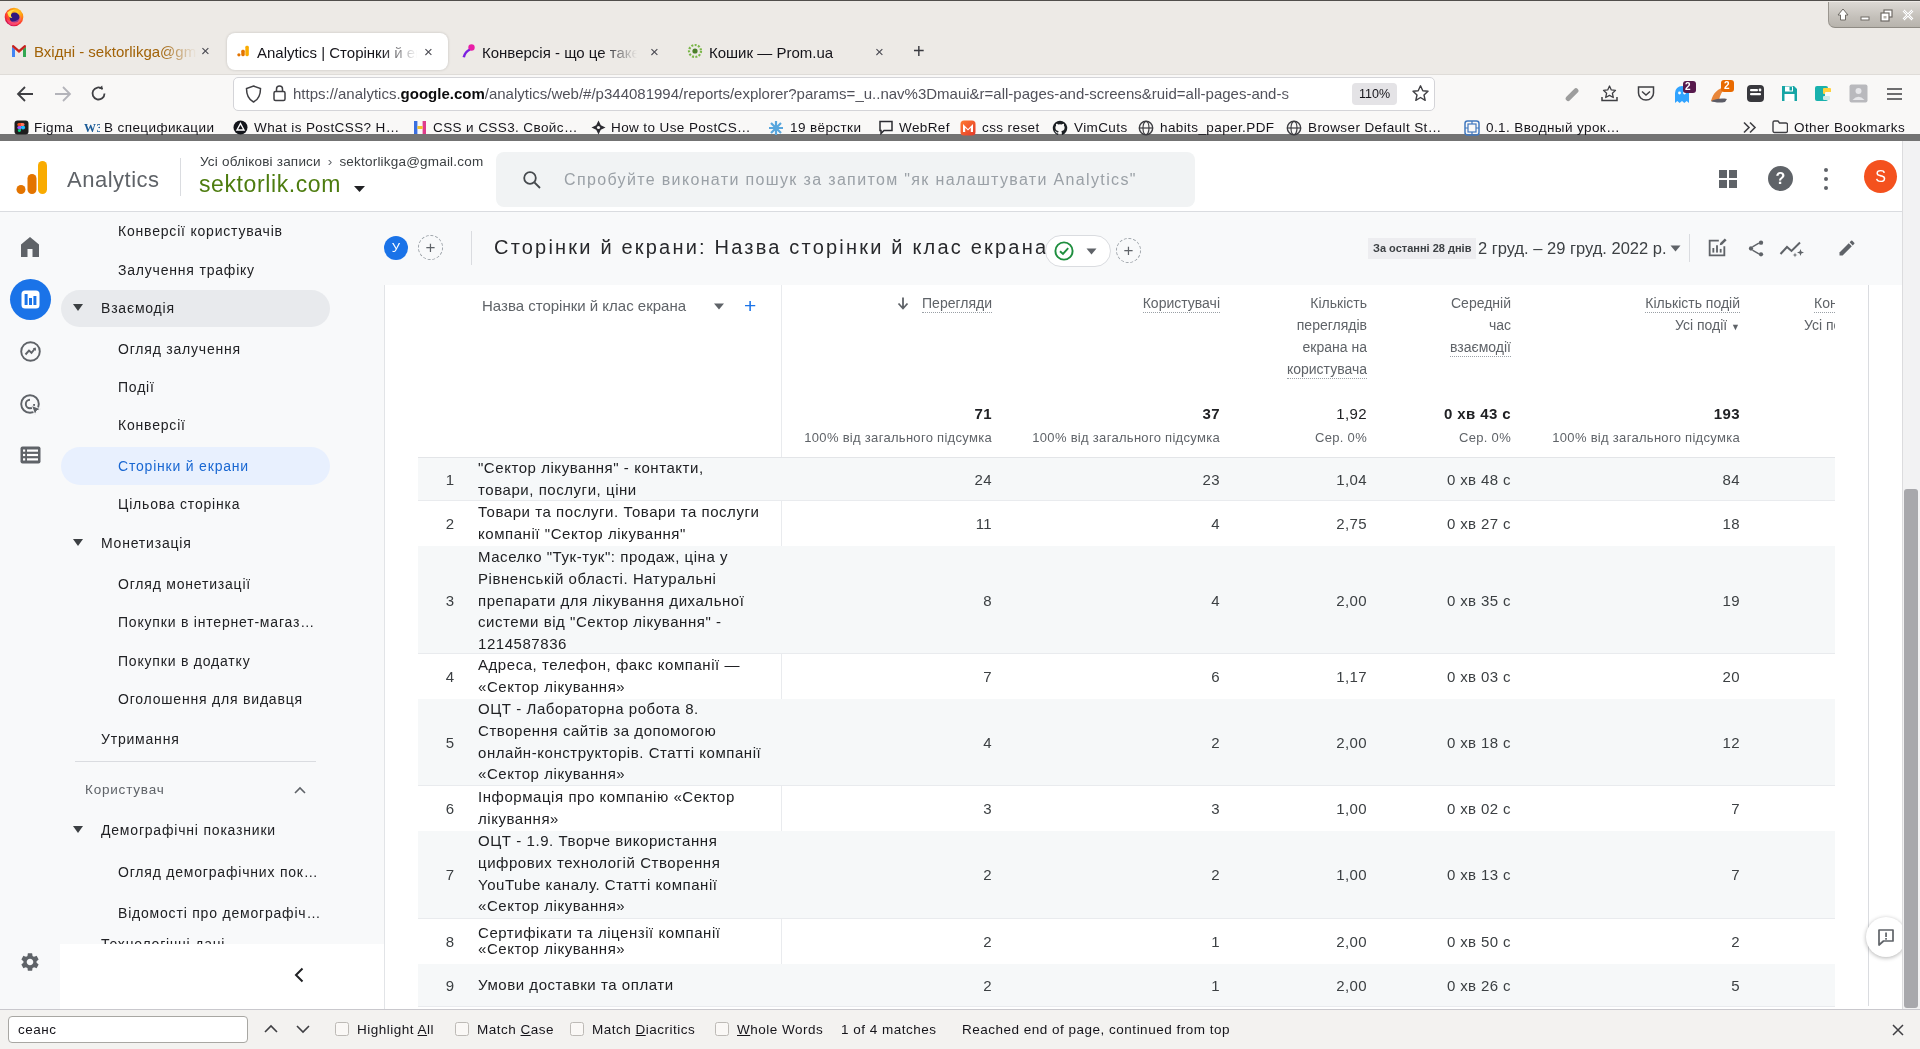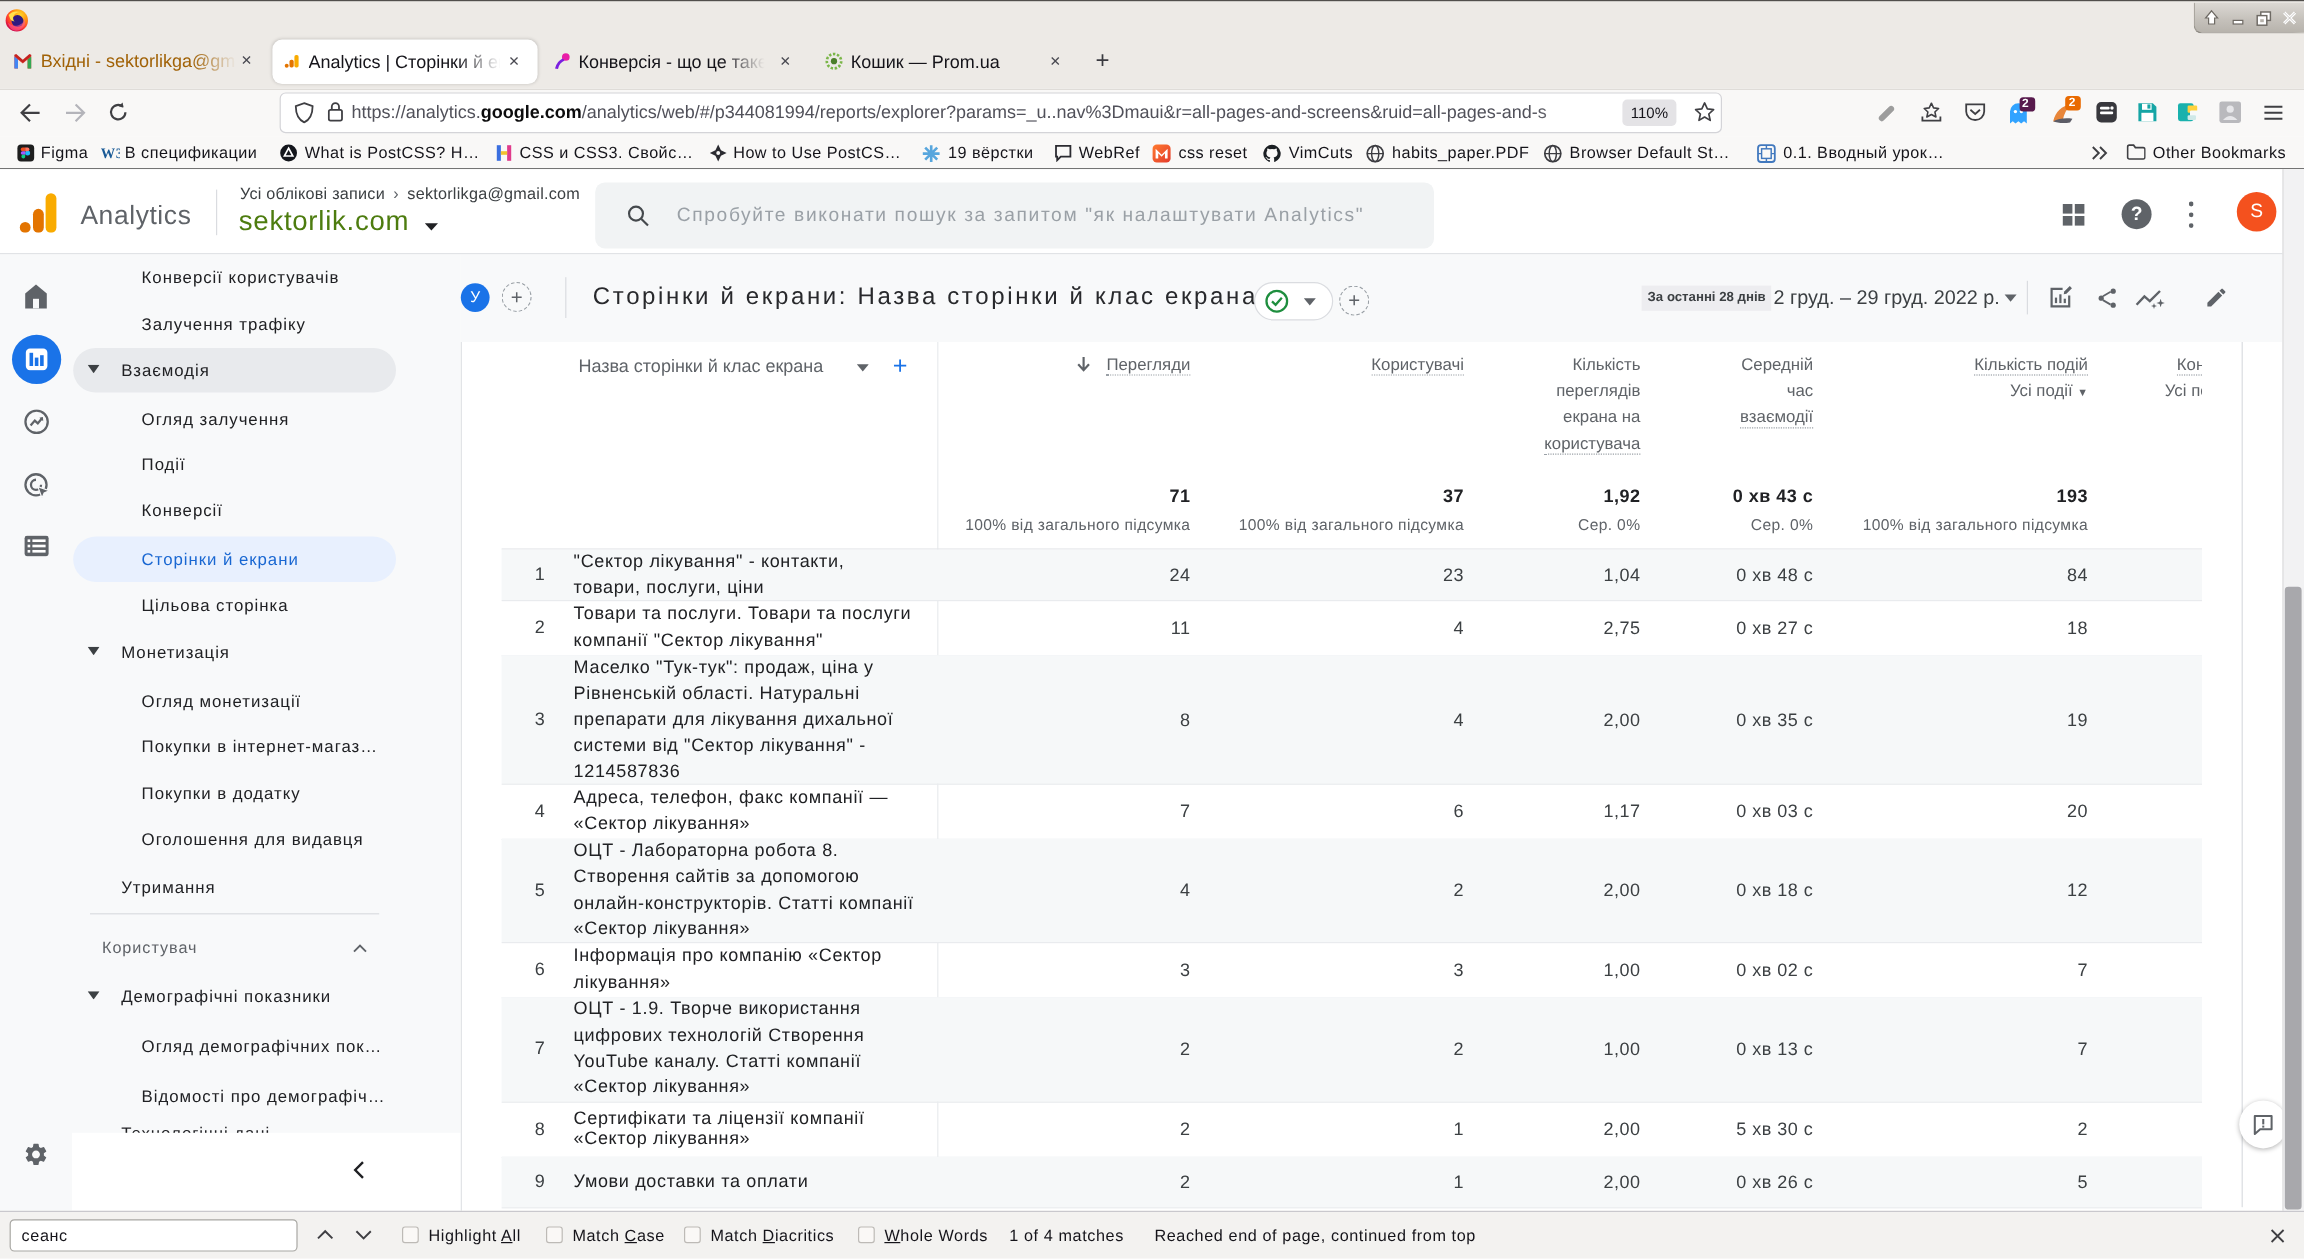--- a/index.html
+++ b/index.html
@@ -154,21 +154,21 @@
   <svg class="abs" style="left:1849px;top:9px" width="19" height="19" viewBox="0 0 19 19">
       <rect x="0.5" y="0.5" width="18" height="18" rx="2" fill="#b9b9bd"></rect>
       <circle cx="9.5" cy="7" r="3" fill="#e7e7ea"></circle>
       <path d="M3.5 16 Q9.5 9.5 15.5 16z" fill="#e7e7ea"></path>
     </svg>
   <svg class="abs" style="left:1886px;top:12px" width="17" height="14" viewBox="0 0 17 14">
       <path d="M1 2 H16 M1 7 H16 M1 12 H16" stroke="#3f3f43" stroke-width="1.7"></path>
     </svg>
 </div>
 
-<div class="abs" id="bookmarks" style="left:0;top:114px;width:1920px;height:27px;background:#f9f8f7;border-bottom:1px solid #737373;font-size:13.5px;letter-spacing:.4px;color:#15141a">
+<div class="abs" id="bookmarks" style="left:0;top:114px;width:1920px;height:27px;background:#f9f8f7;border-bottom:7px solid #737373;font-size:13.5px;letter-spacing:.4px;color:#15141a">
   <svg class="abs" style="left:14px;top:6px" width="15" height="15" viewBox="0 0 15 15">
       <rect x="0.5" y="0.5" width="14" height="14" rx="3" fill="#1e1e1e"></rect>
       <circle cx="9" cy="7.5" r="2.1" fill="#1abcfe"></circle>
       <path d="M4.8 3 h2.2 v3 h-2.2 a1.5 1.5 0 1 1 0-3z" fill="#f24e1e"></path>
       <path d="M7 3 h2 a1.5 1.5 0 1 1 0 3 h-2z" fill="#ff7262"></path>
       <path d="M4.8 6 h2.2 v3 h-2.2 a1.5 1.5 0 1 1 0-3z" fill="#a259ff"></path>
       <path d="M4.8 9 h2.2 v1.6 a1.6 1.6 0 1 1 -2.2-1.6z" fill="#0acf83"></path>
     </svg>
   <div class="abs" style="left:34px;top:6px">Figma</div>
   <svg class="abs" style="left:84px;top:7px" width="16" height="13" viewBox="0 0 16 13">
@@ -414,21 +414,21 @@
 <div class="abs hdr" style="left:1590px;top:292px;width:150px"><span class="dot">Кількість подій</span><br>Усі події <span style="font-size:9px;color:#5f6368">▼</span></div>
 <div class="abs" style="left:1814px;top:292px;width:21px;overflow:hidden">
     <div class="hdr" style="width:80px;text-align:left"><span class="dot">Конверсії</span></div>
   </div>
 <div class="abs" style="left:1804px;top:314px;width:31px;overflow:hidden">
     <div class="hdr" style="width:80px;text-align:left">Усі події</div>
   </div>
 
 <div class="abs num" style="left:842px;top:405px;width:150px;text-align:right;font-weight:bold;color:#202124">71</div>
 <div class="abs num" style="left:1070px;top:405px;width:150px;text-align:right;font-weight:bold;color:#202124">37</div>
-<div class="abs num" style="left:1217px;top:405px;width:150px;text-align:right;font-weight:bold;color:#202124">1,92</div>
+<div class="abs num" style="left:1217px;top:405px;width:150px;text-align:right;font-weight:normal;color:#202124">1,92</div>
 <div class="abs num" style="left:1361px;top:405px;width:150px;text-align:right;font-weight:bold;color:#202124">0 хв 43 с</div>
 <div class="abs num" style="left:1590px;top:405px;width:150px;text-align:right;font-weight:bold;color:#202124">193</div>
 <div class="abs" style="left:792px;top:430px;width:200px;text-align:right;font-size:13px;letter-spacing:.3px;color:#5f6368">100% від загального підсумка</div>
 <div class="abs" style="left:1020px;top:430px;width:200px;text-align:right;font-size:13px;letter-spacing:.3px;color:#5f6368">100% від загального підсумка</div>
 <div class="abs" style="left:1217px;top:430px;width:150px;text-align:right;font-size:13px;letter-spacing:.3px;color:#5f6368">Сер. 0%</div>
 <div class="abs" style="left:1361px;top:430px;width:150px;text-align:right;font-size:13px;letter-spacing:.3px;color:#5f6368">Сер. 0%</div>
 <div class="abs" style="left:1540px;top:430px;width:200px;text-align:right;font-size:13px;letter-spacing:.3px;color:#5f6368">100% від загального підсумка</div>
 
 <div class="abs" style="left:418px;top:457px;width:1417px;height:1px;background:#e3e5e8"></div>
 <div class="abs" style="left:418px;top:458px;width:1417px;height:42px;background:#f6f8f9"></div>
@@ -490,21 +490,21 @@
 <div class="abs num" style="left:1070px;top:866px;width:150px;text-align:right">2</div>
 <div class="abs num" style="left:1217px;top:866px;width:150px;text-align:right">1,00</div>
 <div class="abs num" style="left:1361px;top:866px;width:150px;text-align:right">0 хв 13 с</div>
 <div class="abs num" style="left:1590px;top:866px;width:150px;text-align:right">7</div>
 <div class="abs" style="left:418px;top:964px;width:1417px;height:1px;background:#e9ebee"></div>
 <div class="abs num" style="left:430px;top:941px;width:40px;text-align:center;transform:translateY(-50%)">8</div>
 <div class="abs" style="left:478px;top:941px;width:300px;transform:translateY(-50%);font-size:15px;letter-spacing:.55px;line-height:16px;color:#202124">Сертифікати та ліцензії компанії<br>«Сектор лікування»</div>
 <div class="abs num" style="left:842px;top:933px;width:150px;text-align:right">2</div>
 <div class="abs num" style="left:1070px;top:933px;width:150px;text-align:right">1</div>
 <div class="abs num" style="left:1217px;top:933px;width:150px;text-align:right">2,00</div>
-<div class="abs num" style="left:1361px;top:933px;width:150px;text-align:right">5 хв 30 с</div>
+<div class="abs num" style="left:1361px;top:933px;width:150px;text-align:right">0 хв 50 с</div>
 <div class="abs num" style="left:1590px;top:933px;width:150px;text-align:right">2</div>
 <div class="abs" style="left:418px;top:964px;width:1417px;height:42px;background:#f6f8f9"></div>
 <div class="abs" style="left:418px;top:1006px;width:1417px;height:1px;background:#e9ebee"></div>
 <div class="abs num" style="left:430px;top:985px;width:40px;text-align:center;transform:translateY(-50%)">9</div>
 <div class="abs" style="left:478px;top:985px;width:300px;transform:translateY(-50%);font-size:15px;letter-spacing:.55px;line-height:21.8px;color:#202124">Умови доставки та оплати</div>
 <div class="abs num" style="left:842px;top:977px;width:150px;text-align:right">2</div>
 <div class="abs num" style="left:1070px;top:977px;width:150px;text-align:right">1</div>
 <div class="abs num" style="left:1217px;top:977px;width:150px;text-align:right">2,00</div>
 <div class="abs num" style="left:1361px;top:977px;width:150px;text-align:right">0 хв 26 с</div>
 <div class="abs num" style="left:1590px;top:977px;width:150px;text-align:right">5</div>

